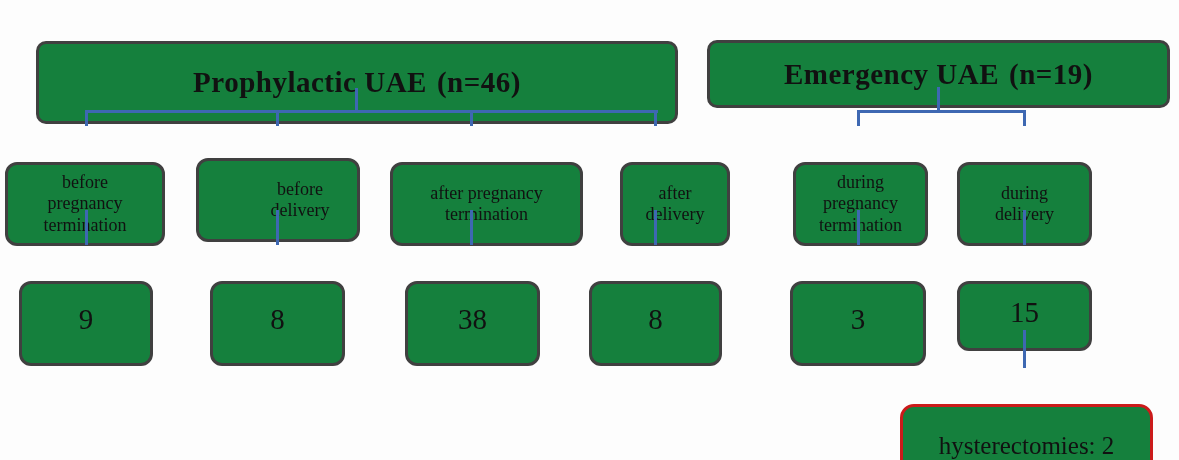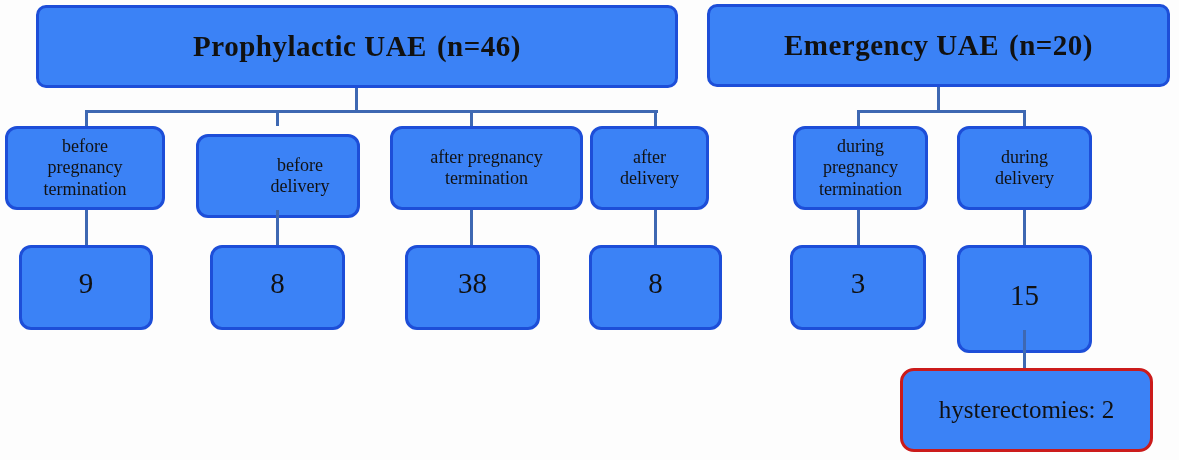--- a/index.html
+++ b/index.html
@@ -7,25 +7,26 @@
     position:relative;
     width:1179px; height:460px;
     background:#fdfdfd;
     font-family:"Liberation Serif", serif;
     color:#111;
     overflow:hidden;
   }
   .box {
     position:absolute;
     box-sizing:border-box;
-    background:#3b82f6;
-    border:3px solid #1d4ed8;
+    background:#15803d;
+    border:3px solid #404040;
     border-radius:12px;
     display:flex; align-items:center; justify-content:center;
     text-align:center;
+    margin-top:36px;
   }
   .root-box {
     border-radius:10px;
     font-weight:bold;
     font-size:29px;
     letter-spacing:0.5px;
   }
   .root-box .nval { margin-left:10px; }
   .label-box {
     font-size:18px;
@@ -46,50 +47,50 @@
 </head>
 <body>
 
 <div class="canvas">
 
   <div class="box root-box" style="left:36px; top:5px; width:642px; height:83px;">
     <span>Prophylactic UAE</span>
     <span class="nval">(n=46)</span>
   </div>
 
-  <div class="box root-box" style="left:707px; top:4px; width:463px; height:83px;">
+  <div class="box root-box" style="left:707px; top:4px; width:463px; height:68px;">
     <span>Emergency UAE</span>
-    <span class="nval">(n=20)</span>
+    <span class="nval">(n=19)</span>
   </div>
 
   <div class="vline" style="left:355px; top:88px;  height:24px;"></div>
   <div class="hline" style="left:85px;  top:110px; width:573px;"></div>
   <div class="vline" style="left:85px;  top:110px; height:16px;"></div>
   <div class="vline" style="left:276px; top:110px; height:16px;"></div>
   <div class="vline" style="left:470px; top:110px; height:16px;"></div>
   <div class="vline" style="left:654px; top:110px; height:16px;"></div>
 
   <div class="vline" style="left:937px;  top:87px;  height:25px;"></div>
   <div class="hline" style="left:857px;  top:110px; width:169px;"></div>
   <div class="vline" style="left:857px;  top:110px; height:16px;"></div>
   <div class="vline" style="left:1023px; top:110px; height:16px;"></div>
 
   <div class="box label-box" style="left:5px;   top:126px; width:160px; height:84px;">
     <span>before
 pregnancy
 termination</span>
   </div>
-  <div class="box label-box" style="left:196px; top:134px; width:164px; height:84px;padding-left:48px;">
+  <div class="box label-box" style="left:196px; top:122px; width:164px; height:84px;padding-left:48px;">
     <span>before delivery</span>
   </div>
   <div class="box label-box" style="left:390px; top:126px; width:193px; height:84px;">
     <span>after pregnancy
 termination</span>
   </div>
-  <div class="box label-box" style="left:590px; top:126px; width:119px; height:84px;">
+  <div class="box label-box" style="left:620px; top:126px; width:110px; height:84px;">
     <span>after
 delivery</span>
   </div>
   <div class="box label-box" style="left:793px; top:126px; width:135px; height:84px;">
     <span>during
 pregnancy
 termination</span>
   </div>
   <div class="box label-box" style="left:957px; top:126px; width:135px; height:84px;">
     <span>during
@@ -111,21 +112,21 @@
   </div>
   <div class="box count-box" style="left:405px; top:245px; width:135px; height:85px;">
     <span>38</span>
   </div>
   <div class="box count-box" style="left:589px; top:245px; width:133px; height:85px;">
     <span>8</span>
   </div>
   <div class="box count-box" style="left:790px; top:245px; width:136px; height:85px;">
     <span>3</span>
   </div>
-  <div class="box count-box" style="left:957px; top:245px; width:135px; height:108px;">
+  <div class="box count-box" style="left:957px; top:245px; width:135px; height:70px;">
     <span>15</span>
   </div>
 
   <div class="vline" style="left:1023px; top:330px; height:38px;"></div>
 
   <div class="box note-box" style="left:900px; top:368px; width:253px; height:84px;">
     <span>hysterectomies: 2</span>
   </div>
 
 </div>

